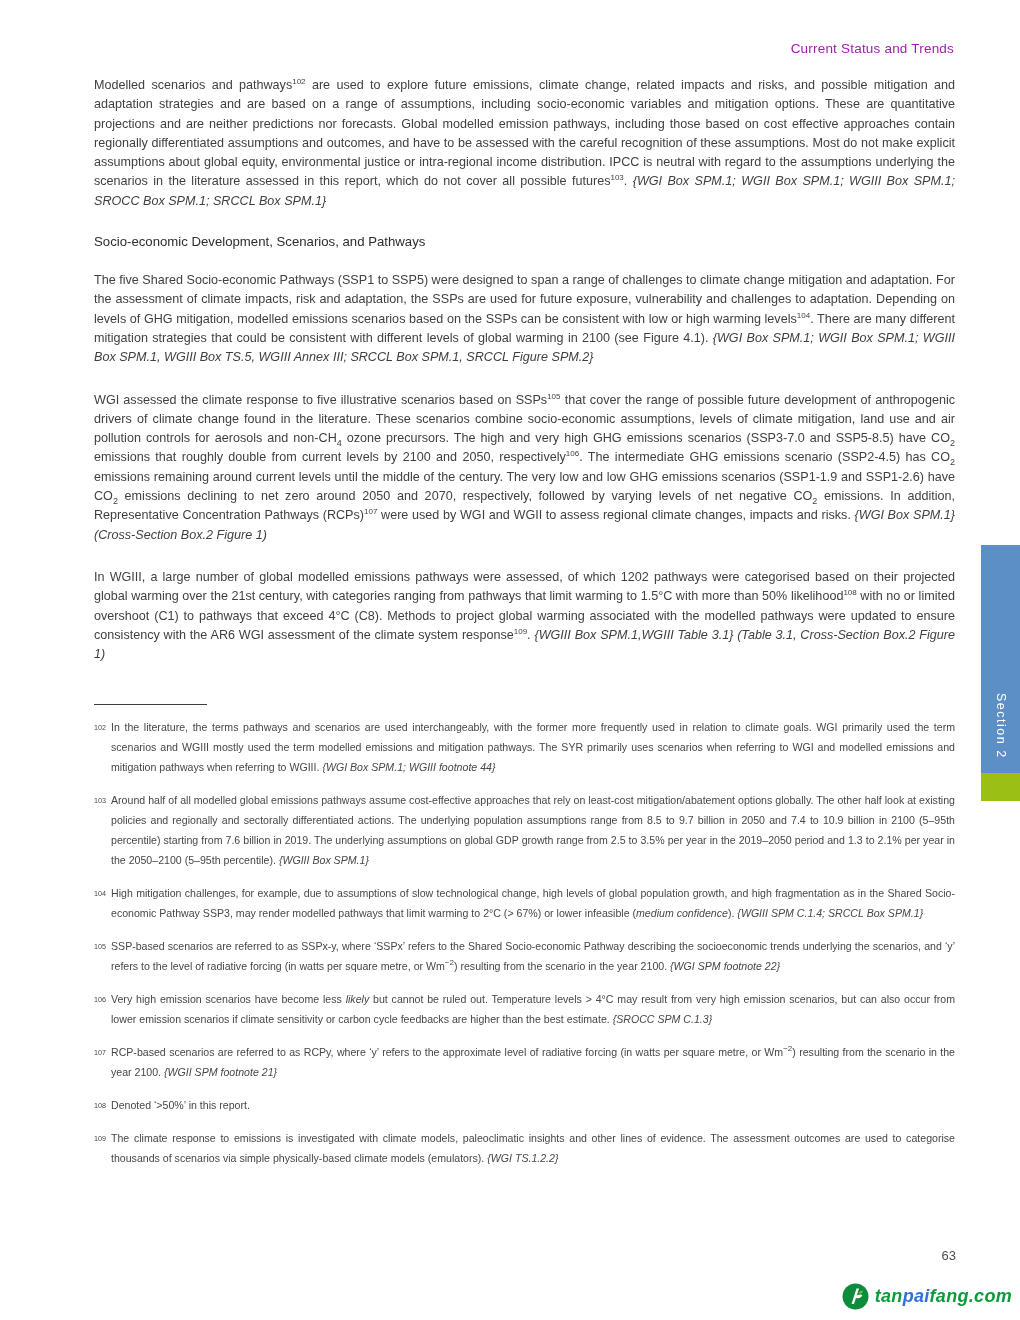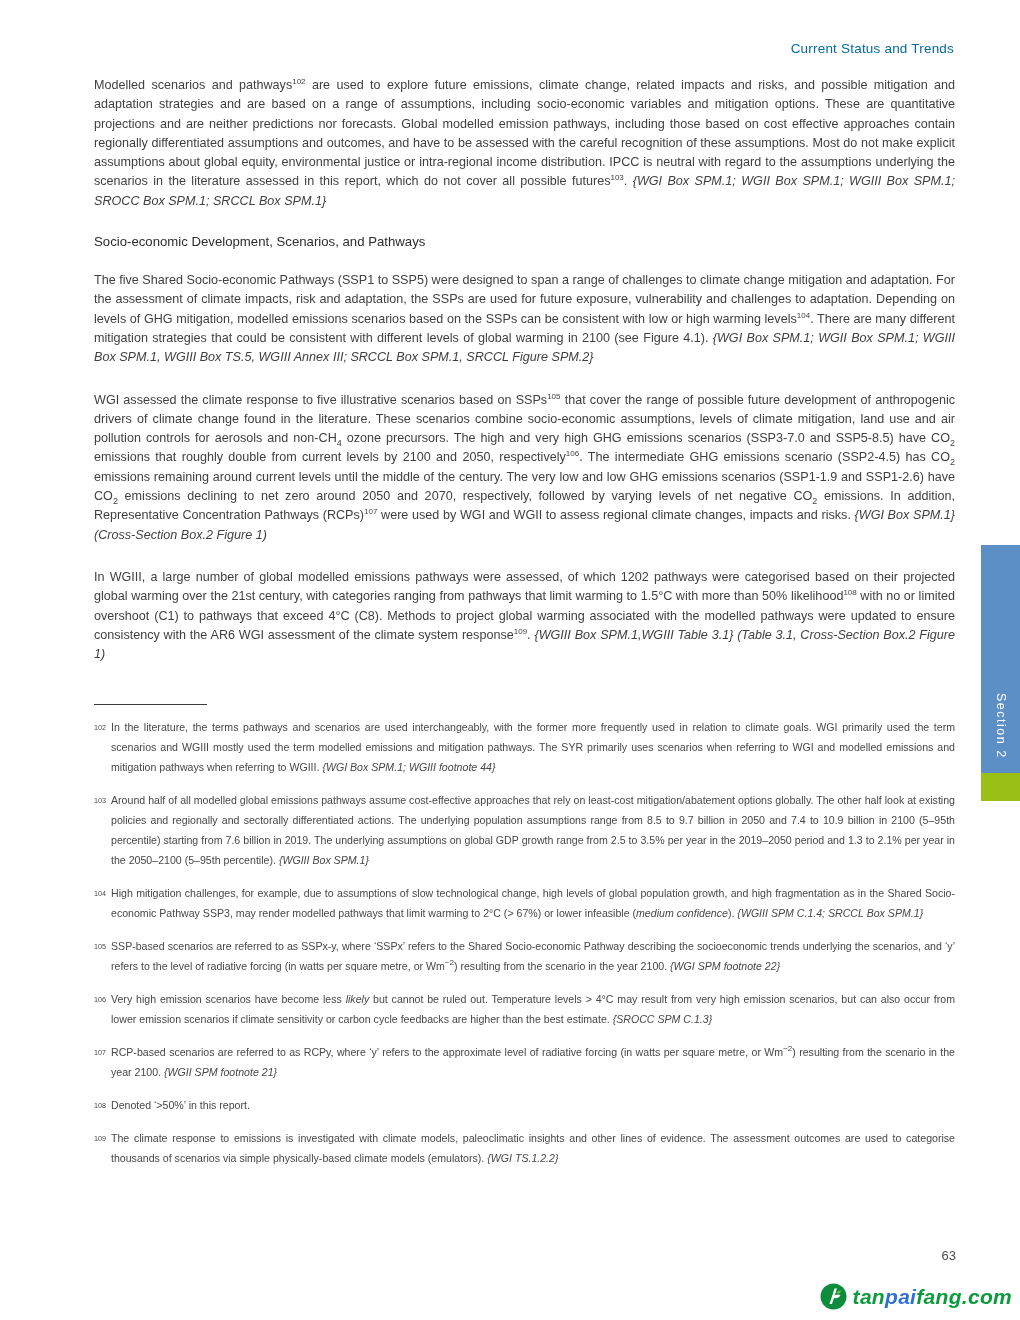--- a/index.html
+++ b/index.html
@@ -65,28 +65,28 @@
   .section-tab-green {
     position: absolute; right: 0; top: 773px;
     width: 39px; height: 28px;
   }
   .logo {
     position: absolute; top: 1283px; right: 8px;
     display: flex; align-items: center; gap: 6px;
     text-decoration: none;
   }
   .logo-text {
-    font-size: 21px; font-weight: bold; font-style: italic;
+    font-size: 18px; font-weight: bold; font-style: italic;
     letter-spacing: 0.3px; white-space: nowrap;
   }
 </style>
 </head>
 <body>
 
-<div class="running-title" style="color: #0369a1;">Current Status and Trends</div>
+<div class="running-title" style="color: #a21caf;">Current Status and Trends</div>
 
 <div class="content">
 
 
   <p class="para"><span>Modelled scenarios and pathways</span><sup>102</sup><span> are used to explore future emissions, climate change, related impacts and risks, and possible mitigation and adaptation strategies and are based on a range of assumptions, including socio-economic variables and mitigation options. These are quantitative projections and are neither predictions nor forecasts. Global modelled emission pathways, including those based on cost effective approaches contain regionally differentiated assumptions and outcomes, and have to be assessed with the careful recognition of these assumptions. Most do not make explicit assumptions about global equity, environmental justice or intra-regional income distribution. IPCC is neutral with regard to the assumptions underlying the scenarios in the literature assessed in this report, which do not cover all possible futures</span><sup>103</sup><span>. </span><i>{WGI Box SPM.1; WGII Box SPM.1; WGIII Box SPM.1; SROCC Box SPM.1; SRCCL Box SPM.1}</i></p>
 
   <h2 class="subheading">Socio-economic Development, Scenarios, and Pathways</h2>
 
   <p class="para"><span>The five Shared Socio-economic Pathways (SSP1 to SSP5) were designed to span a range of challenges to climate change mitigation and adaptation. For the assessment of climate impacts, risk and adaptation, the SSPs are used for future exposure, vulnerability and challenges to adaptation. Depending on levels of GHG mitigation, modelled emissions scenarios based on the SSPs can be consistent with low or high warming levels</span><sup>104</sup><span>. There are many different mitigation strategies that could be consistent with different levels of global warming in 2100 (see Figure 4.1). </span><i>{WGI Box SPM.1; WGII Box SPM.1; WGIII Box SPM.1, WGIII Box TS.5, WGIII Annex III; SRCCL Box SPM.1, SRCCL Figure SPM.2}</i></p>
 

